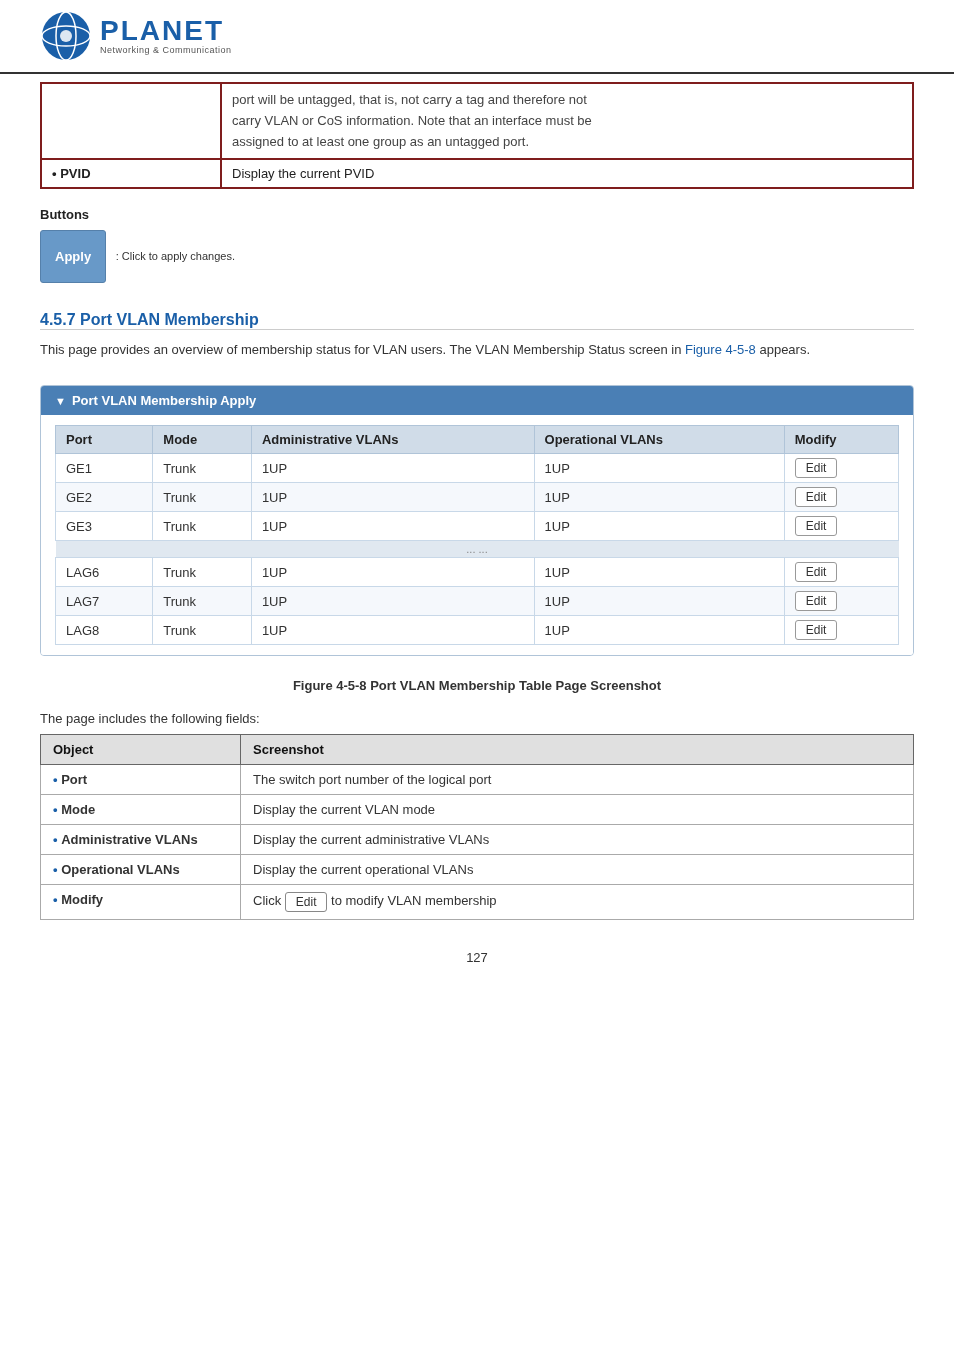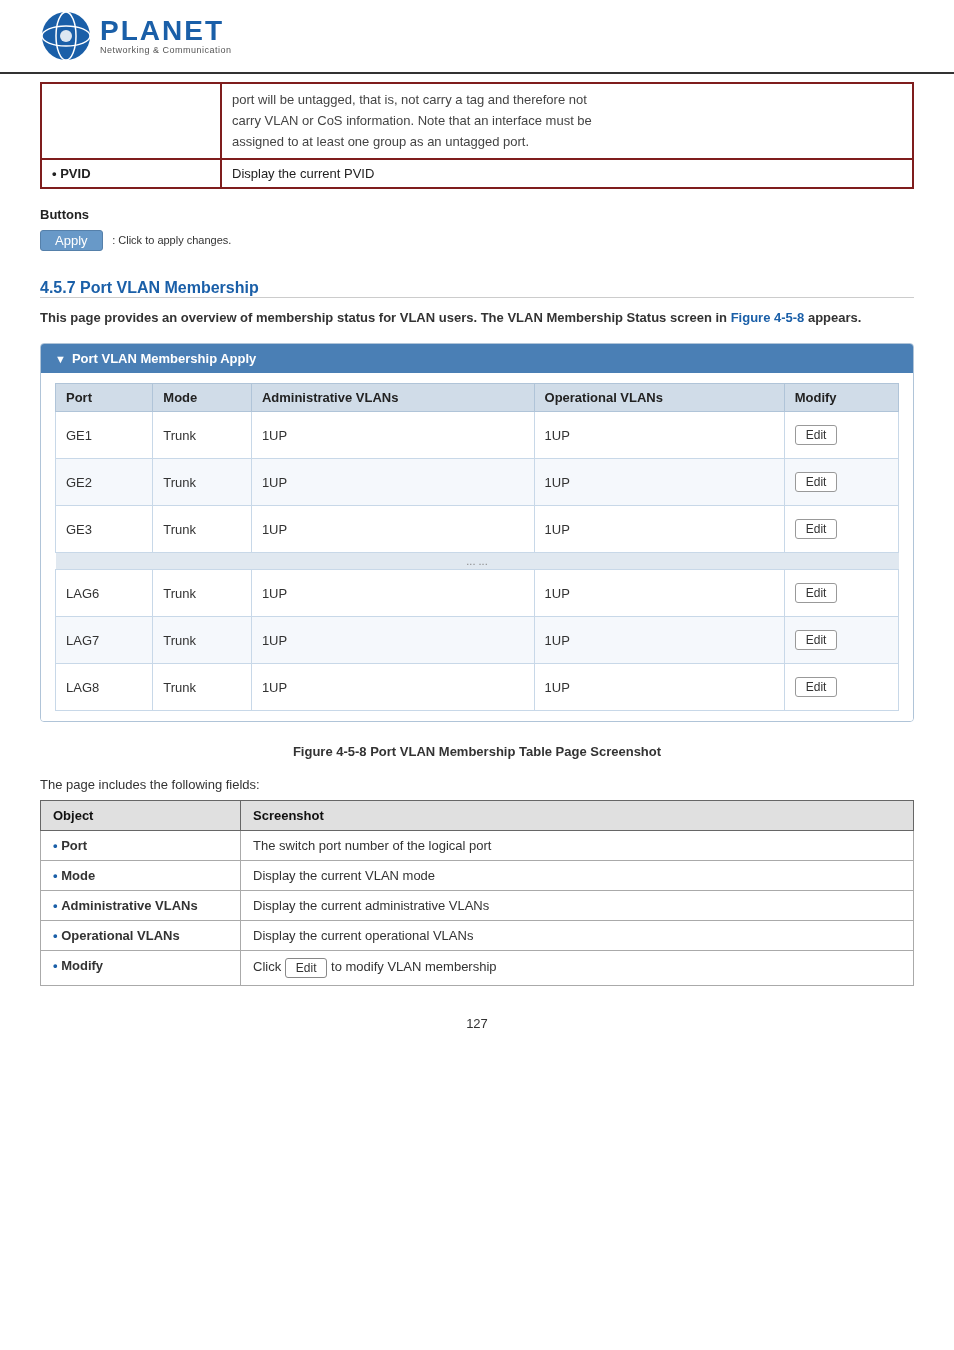--- a/index.html
+++ b/index.html
@@ -89,22 +89,22 @@
     .buttons-label {
       font-weight: bold;
       font-size: 13px;
       margin-bottom: 8px;
     }
     .apply-btn {
       display: inline-block;
       background: #6899c8;
       color: #fff;
       font-size: 13px;
-      font-weight: normal;
-      padding: 2px 14px;
+      font-weight: bold;
+      padding: 18px 14px;
       border: 1px solid #5580aa;
       border-radius: 3px;
       cursor: pointer;
       vertical-align: middle;
     }
     .btn-desc {
       display: inline;
       font-size: 11px;
       color: #333;
       margin-left: 6px;
@@ -117,22 +117,21 @@
       color: #1a5fa8;
       margin-top: 28px;
       margin-bottom: 10px;
       border-bottom: 1px solid #ccc;
     }
 
     .section-desc {
       font-size: 13px;
       color: #333;
       line-height: 1.6;
-      margin-bottom: 14px;
-      font-weight: bold;
+      margin-bottom: 24px;
     }
     .section-desc a {
       color: #1a5fa8;
       text-decoration: none;
     }
 
     
     .vlan-table-container {
       border: 1px solid #b0c4d8;
       border-radius: 4px;
@@ -167,21 +166,21 @@
       background: #d0dce8;
       border: 1px solid #b0c4d8;
       padding: 6px 10px;
       font-size: 13px;
       font-weight: bold;
       color: #222;
       text-align: left;
     }
     .vlan-data-table td {
       border: 1px solid #c8d8e8;
-      padding: 13px 10px;
+      padding: 4px 10px;
       font-size: 13px;
       color: #333;
       background: #fff;
     }
     .vlan-data-table tr:nth-child(even) td {
       background: #f5f8fc;
     }
 
     .edit-btn {
       display: inline-block;

